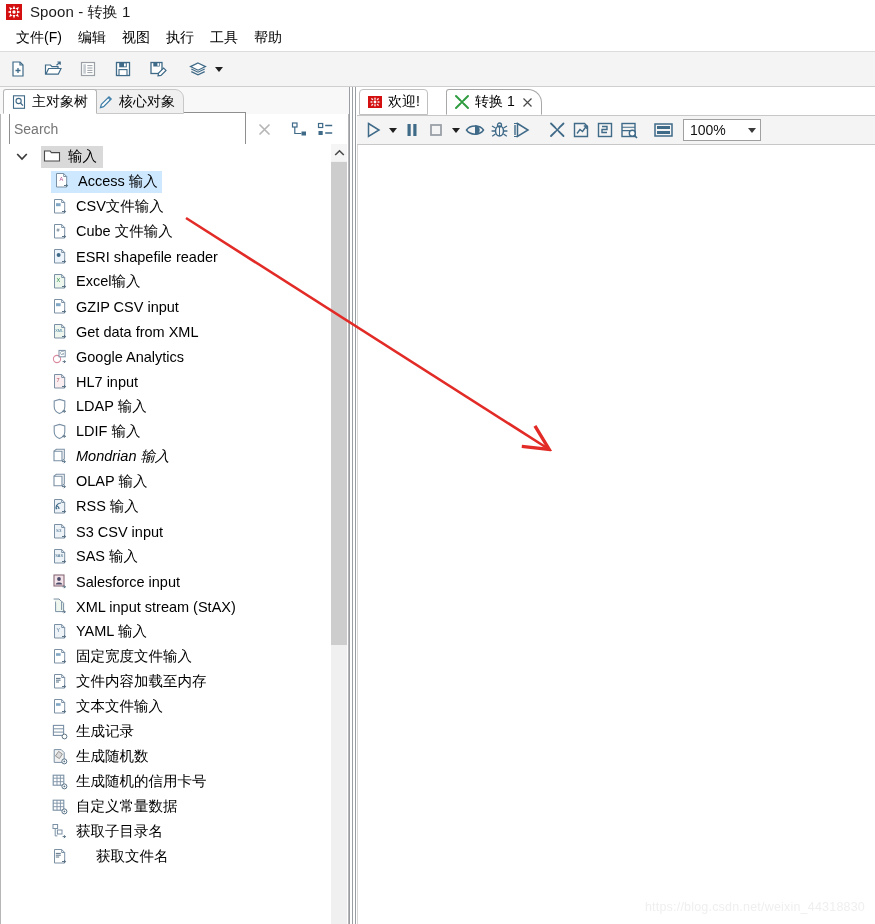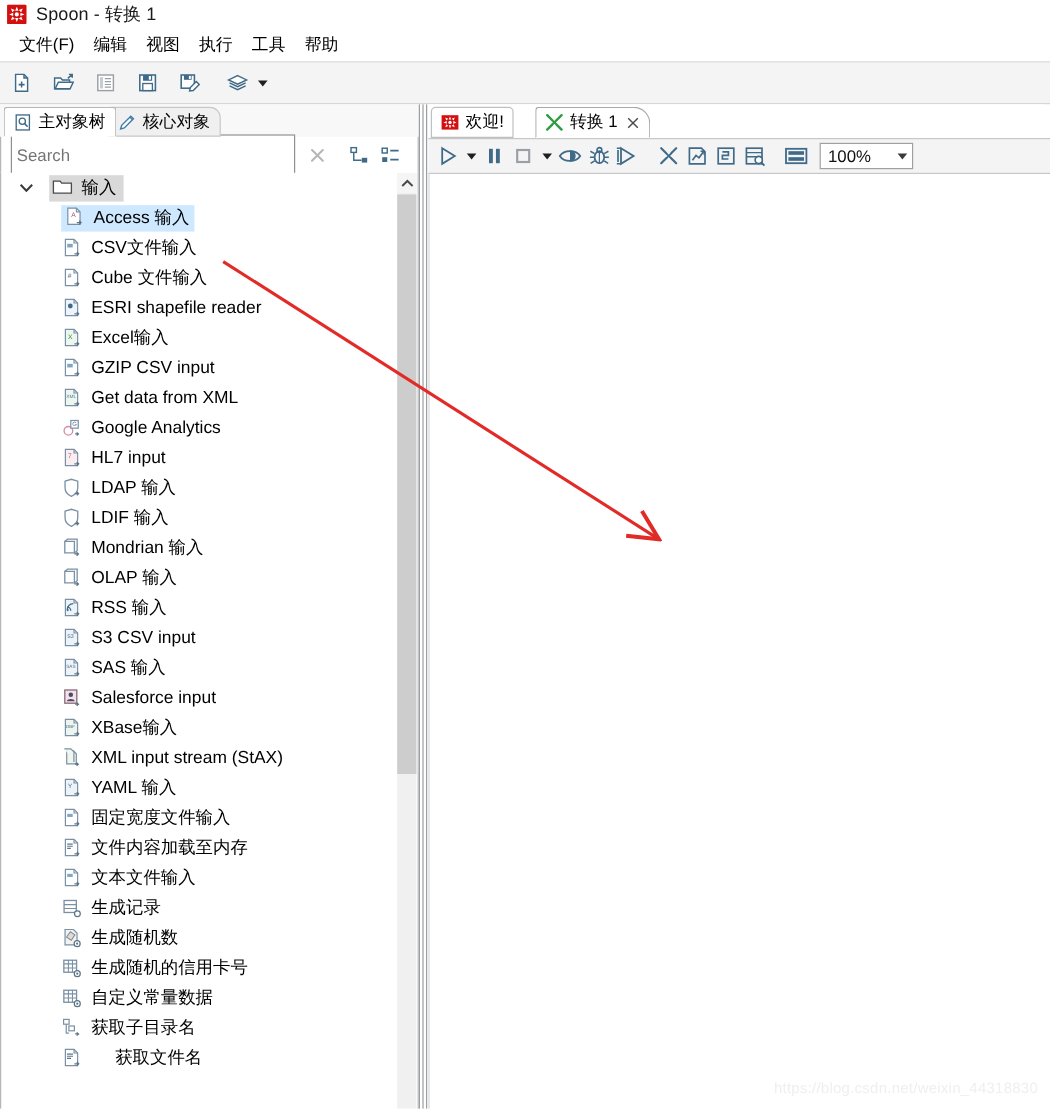--- a/index.html
+++ b/index.html
@@ -662,21 +662,21 @@
                 <svg width="18" height="18" viewBox="0 0 18 18">
       <path d="M3.2 3 L8.5 1.4 L13.8 3 V8.5 C13.8 12 11 14.6 8.5 15.6 C6 14.6 3.2 12 3.2 8.5 z" fill="#ffffff" stroke="#7a90a5" stroke-width="1.1"></path>
       <path d="M11.3 13.3 h3.2 M13 11.9 l1.5 1.4 l-1.5 1.5" fill="none" stroke="#5b7488" stroke-width="1"></path>
     </svg>
               </span>
        <span>LDIF 输入</span>
      </span>
           </div>
           <div class="tree-row">
             <span class="child-indent"></span>
-     <span class="" style="display:flex;align-items:center;">
+     <span class="" style="display:flex;align-items:center;font-style:italic;">
        <span class="node-ico">
                 <svg width="18" height="18" viewBox="0 0 18 18">
       <path d="M3 3.2 h8 v9.6 h-8 z" fill="#ffffff" stroke="#7a90a5" stroke-width="1.1"></path>
       <path d="M3 3.2 L5.3 1.3 h8 v9.6 l-2.3 1.9" fill="none" stroke="#7a90a5" stroke-width="1.1"></path>
       <path d="M11 13.6 h3.3 M12.8 12.2 l1.6 1.4 l-1.6 1.5" fill="none" stroke="#5b7488" stroke-width="1"></path>
     </svg>
               </span>
        <span>Mondrian 输入</span>
      </span>
           </div>
@@ -741,34 +741,20 @@
      <span class="" style="display:flex;align-items:center;">
        <span class="node-ico">
                 <svg width="18" height="18" viewBox="0 0 18 18">
                                       <rect x="3" y="2" width="10" height="11" fill="#f3e3e8" stroke="#8a6a78" stroke-width="1.1"></rect>
                                       <circle cx="8" cy="6" r="1.9" fill="#4a4a6a"></circle>
                                       <path d="M4.6 11.4 C5.3 8.8 10.7 8.8 11.4 11.4 z" fill="#4a4a6a"></path>
                                       <path d="M11.6 13.8 h3 M12.9 12.5 l1.5 1.3 l-1.5 1.4" fill="none" stroke="#5b7488" stroke-width="1"></path>
                 </svg>
               </span>
        <span>Salesforce input</span>
-     </span>
-          </div>
-          <div class="tree-row">
-            <span class="child-indent"></span>
-     <span class="" style="display:flex;align-items:center;">
-       <span class="node-ico">
-                <svg width="18" height="18" viewBox="0 0 18 18">
-      <path d="M3.5 1.5 h7.2 l3 3 v10.5 h-10.2 z" fill="#eef4ee" stroke="#7a90a5" stroke-width="1"></path>
-      <path d="M10.7 1.5 v3 h3" fill="none" stroke="#7a90a5" stroke-width="1"></path>
-      <text x="4" y="8.8" font-size="3.7" fill="#3f6a88" font-family="Liberation Sans">DBF</text>
-      <path d="M11 13.5 h3.4 M13 12 l1.6 1.5 l-1.6 1.6" fill="none" stroke="#5b7488" stroke-width="1"></path>
-    </svg>
-              </span>
-       <span>XBase输入</span>
      </span>
           </div>
           <div class="tree-row">
             <span class="child-indent"></span>
      <span class="" style="display:flex;align-items:center;">
        <span class="node-ico">
                 <svg width="18" height="18" viewBox="0 0 18 18">
                                       <path d="M4.6 2.6 h5.4 l2.6 2.6 v8.4 h-8 z" fill="#eef6ee" stroke="#7a90a5" stroke-width="1"></path>
                                       <path d="M2.6 1 h5.4 l2.6 2.6 v8.4" fill="#eef6ee" stroke="#7a90a5" stroke-width="1"></path>
                                       <path d="M11.4 13.8 h3 M12.8 12.5 l1.5 1.3 l-1.5 1.4" fill="none" stroke="#5b7488" stroke-width="1"></path>

